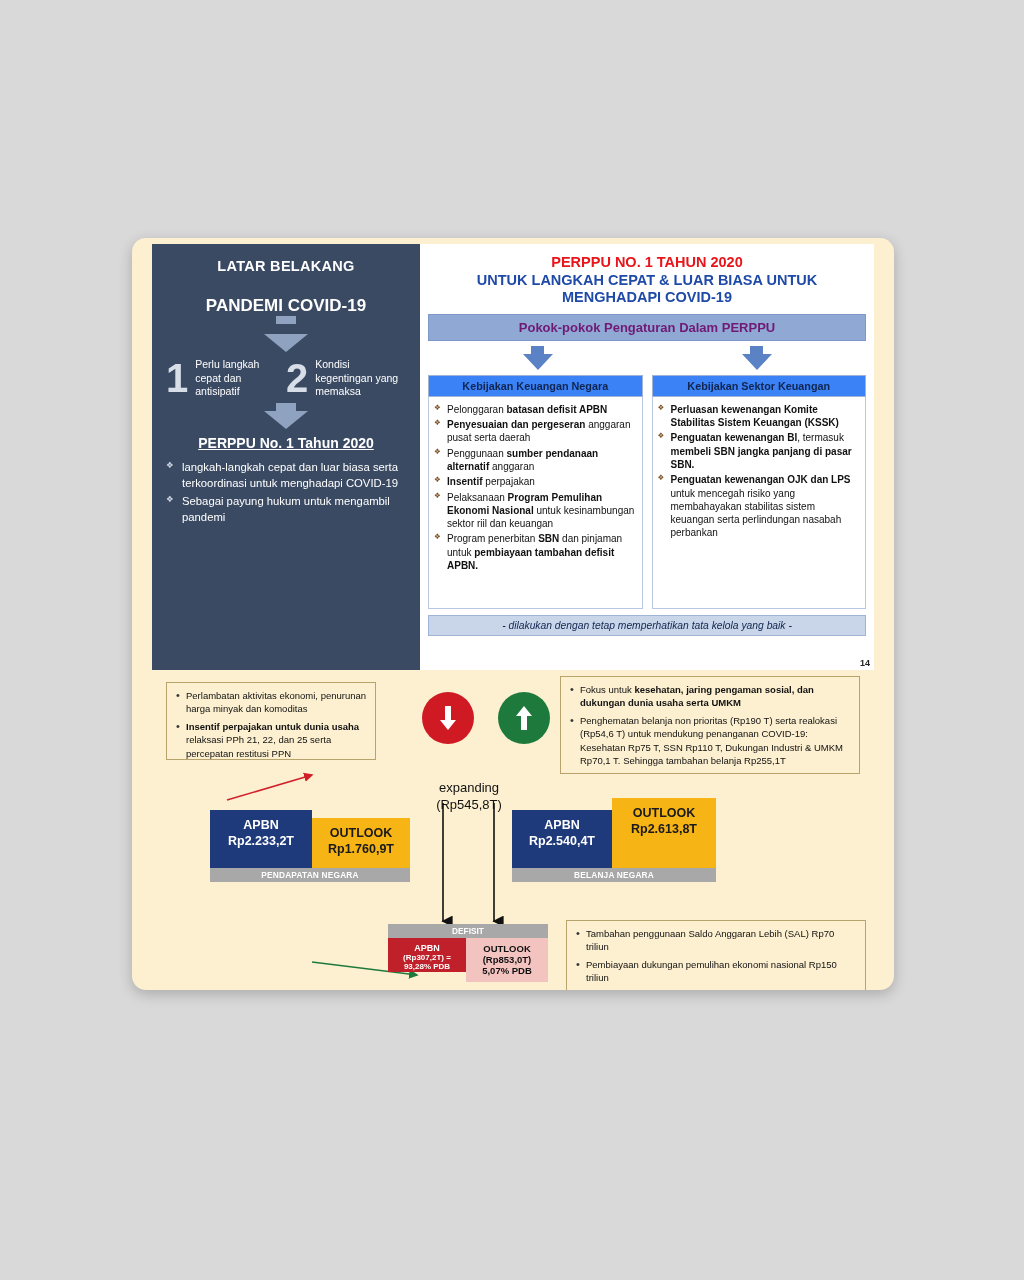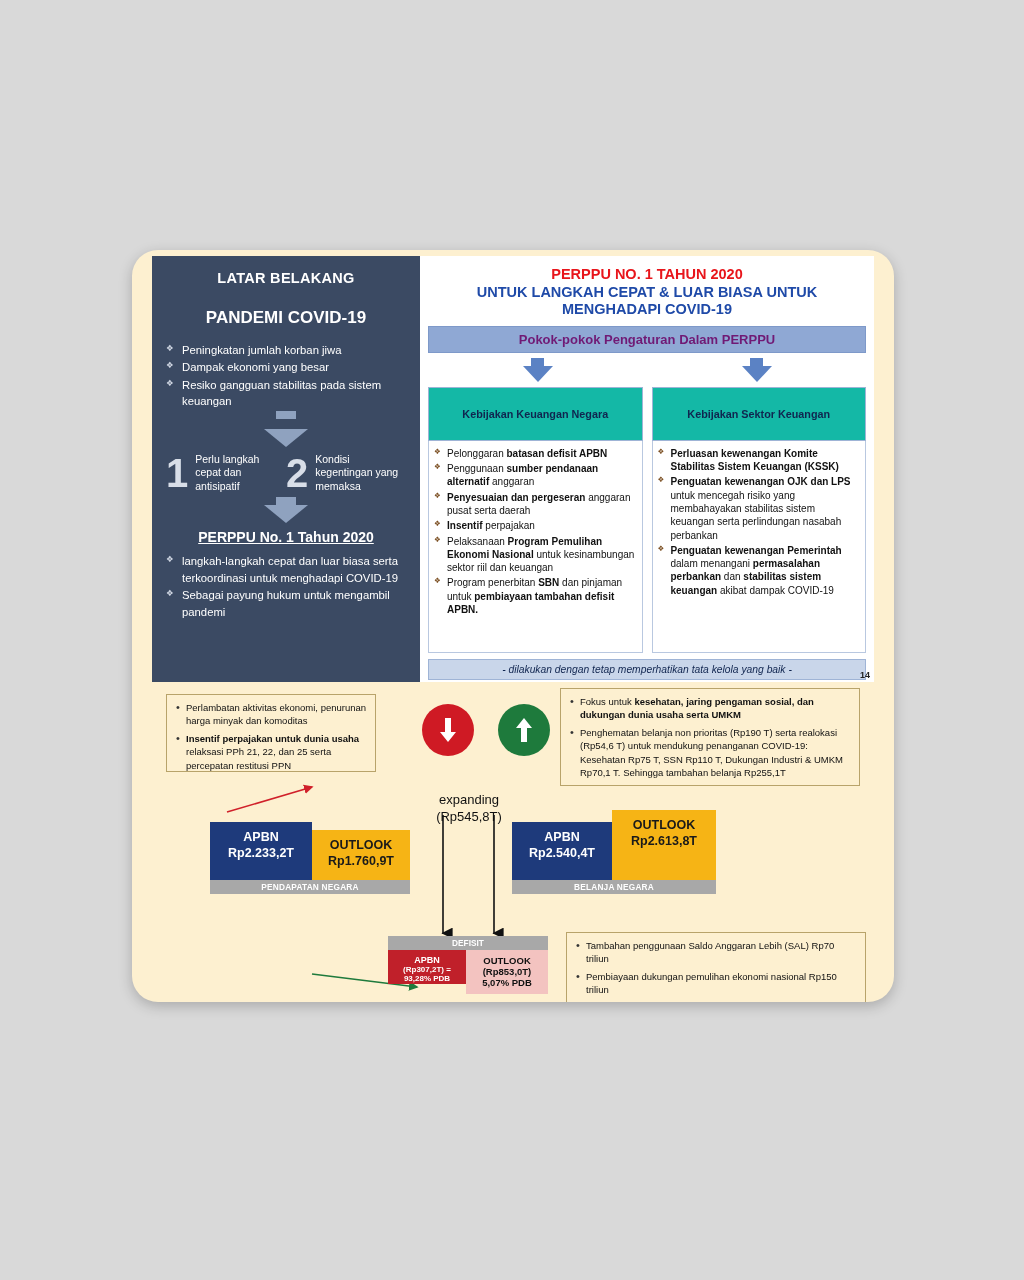--- a/index.html
+++ b/index.html
@@ -8,24 +8,24 @@
     background: #d9d9d9;
     font-family: "Liberation Sans", sans-serif;
   }
   #canvas {
     position: relative;
     width: 1024px; height: 1280px;
     overflow: hidden;
   }
   .card {
     position: absolute;
-    left: 132px; top: 250px;
+    left: 132px; top: 238px;
     width: 762px; height: 752px;
     background: #fdf0d0;
-    border-radius: 26px;
+    border-radius: 14px;
     box-shadow: 0 4px 14px rgba(0,0,0,0.22);
     overflow: hidden;
   }
   
   .slide {
     position: absolute; left: 20px; top: 6px;
     width: 722px; height: 426px;
     background: #ffffff;
   }
   .left-panel {
@@ -99,23 +99,23 @@
     width: 0; height: 0;
     border-left: 15px solid transparent;
     border-right: 15px solid transparent;
     border-top: 16px solid #5b82c4;
   }
   .arr-wrap { display: flex; flex-direction: column; align-items: center; }
   .arr-stem { width: 13px; height: 8px; background: #5b82c4; }
   .cols { display: flex; gap: 9px; margin-top: 5px; }
   .col { width: 50%; }
   .col-head {
-    background: #14b8a6; border: 1px solid #9fb4d6;
+    background: #3b82f6; border: 1px solid #9fb4d6;
     text-align: center; font-weight: bold; font-size: 10.8px;
-    padding: 20px 2px; color: #10254f;
+    padding: 4px 2px; color: #10254f;
   }
   .col-body {
     border: 1px solid #b9c8e0; border-top: none;
     padding: 6px 6px 6px 5px; min-height: 212px;
   }
   .col-body li {
     list-style: none; font-size: 10px; line-height: 1.33;
     padding-left: 13px; position: relative; margin-bottom: 2px;
     color: #111;
   }
@@ -193,25 +193,20 @@
 <body>
 
 <div id="canvas">
   <div class="card">
 
     <div class="slide">
 
       <div class="left-panel">
         <div class="lp-title">LATAR BELAKANG</div>
         <div class="lp-sub">PANDEMI COVID-19</div>
-        <ul class="bullets">
-          <li>Peningkatan jumlah korban jiwa</li>
-          <li>Dampak ekonomi yang besar</li>
-          <li>Resiko gangguan stabilitas pada sistem keuangan</li>
-        </ul>
         <div>
           <div class="arrow-stem"></div>
           <div class="arrow-down-white"></div>
         </div>
         <div class="nums">
           <div class="num-block">
             <div class="num">1</div>
             <div class="num-text">Perlu langkah cepat dan antisipatif</div>
           </div>
           <div class="num-block">
@@ -246,33 +241,33 @@
                 <div class="arr-stem"></div>
                 <div class="arr-blue"></div>
               </div>
             </div>
         </div>
         <div class="cols">
           <div class="col">
             <div class="col-head">Kebijakan Keuangan Negara</div>
             <ul class="col-body">
               <li>Pelonggaran <b>batasan defisit APBN</b></li>
+              <li><b>Penyesuaian dan pergeseran</b> anggaran pusat serta daerah</li>
               <li>Penggunaan <b>sumber pendanaan alternatif</b> anggaran</li>
-              <li><b>Penyesuaian dan pergeseran</b> anggaran pusat serta daerah</li>
               <li><b>Insentif</b> perpajakan</li>
               <li>Pelaksanaan <b>Program Pemulihan Ekonomi Nasional</b> untuk kesinambungan sektor riil dan keuangan</li>
               <li>Program penerbitan <b>SBN</b> dan pinjaman untuk <b>pembiayaan tambahan defisit APBN.</b></li>
             </ul>
           </div>
           <div class="col">
             <div class="col-head">Kebijakan Sektor Keuangan</div>
             <ul class="col-body">
               <li><b>Perluasan kewenangan Komite Stabilitas Sistem Keuangan (KSSK)</b></li>
+              <li><b>Penguatan kewenangan BI</b>, termasuk <b>membeli SBN jangka panjang di pasar SBN.</b></li>
               <li><b>Penguatan kewenangan OJK dan LPS</b> untuk mencegah risiko yang membahayakan stabilitas sistem keuangan serta perlindungan nasabah perbankan</li>
-              <li><b>Penguatan kewenangan Pemerintah</b> dalam menangani <b>permasalahan perbankan</b> dan <b>stabilitas sistem keuangan</b> akibat dampak COVID-19</li>
             </ul>
           </div>
         </div>
         <div class="note-band">- dilakukan dengan tetap memperhatikan tata kelola yang baik -</div>
         <div class="pagenum">14</div>
       </div>
     </div>
 
     <div class="bottom">
 

